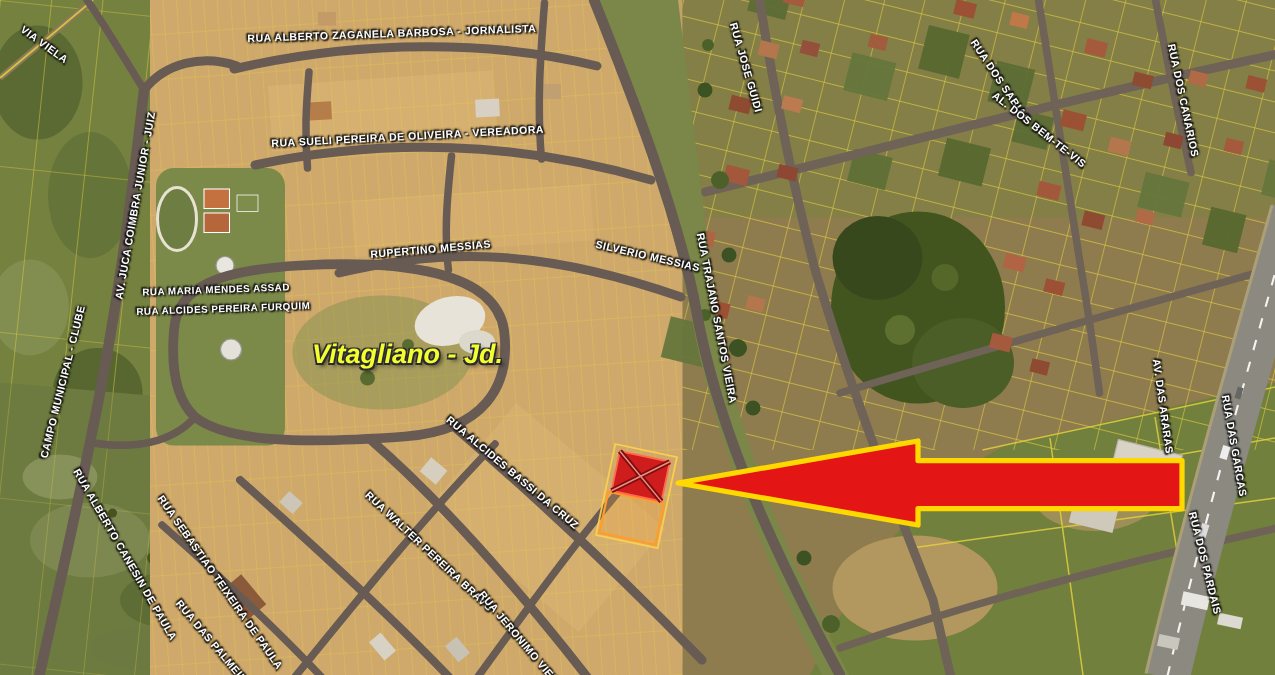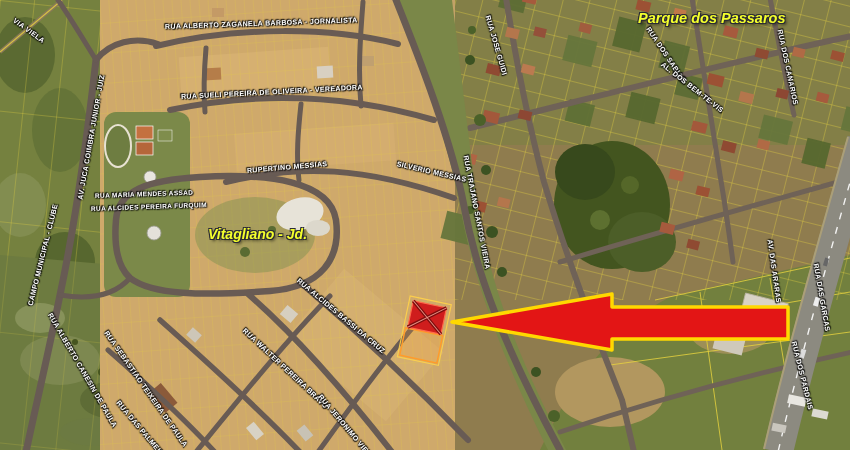--- a/index.html
+++ b/index.html
@@ -8,21 +8,21 @@
   }
   html,body{margin:0;padding:0;background:#222;}
   .stage{position:relative;width:850px;height:450px;overflow:hidden;background:#c3a267;
          font-family:"Liberation Sans",sans-serif;}
   .stage svg{position:absolute;left:0;top:0;}
   .labels{position:absolute;left:0;top:0;width:850px;height:450px;pointer-events:none;}
   .sl{position:absolute;font-weight:700;font-size:7px;line-height:1;color:var(--street-label);
       letter-spacing:.35px;white-space:nowrap;transform-origin:0 50%;
       transform:rotate(var(--r,0deg));
       text-shadow:0 0 2px #1a1a1a,0 0 2px #1a1a1a,1px 1px 1px #000,-1px -1px 1px #000;}
-  .pl{position:absolute;font-style:italic;font-weight:700;font-size:14px;color:var(--place-label);
+  .pl{position:absolute;font-style:italic;font-weight:700;font-size:18px;color:var(--place-label);
       white-space:nowrap;
       text-shadow:1px 1px 0 #2a2a33,-1px -1px 0 #2a2a33,1px -1px 0 #2a2a33,-1px 1px 0 #2a2a33,2px 2px 3px rgba(0,0,0,.65);}
 </style>
 </head>
 <body>
 
 <div class="stage">
 
   <svg width="850" height="450" viewBox="0 0 850 450">
     <defs>
@@ -222,21 +222,20 @@
       </g>
     </g>
 
     <g>
       <polygon points="452,322 612,294 612,307 788,307 788,339 612,339 612,350" style="fill:var(--arrow-fill);stroke:var(--arrow-outline)" stroke-width="3.5" stroke-linejoin="round"></polygon>
     </g>
   </svg>
 
   <div class="labels">
     <span class="pl" style="left:208px;top:226px">Vitagliano - Jd.</span>
-    <span class="pl" style="left:638px;top:10px;font-size:14.5px">Parque dos Passaros</span>
 
     <span class="sl" style="left:14px;top:16px;--r:36deg">VIA VIELA</span>
     <span class="sl" style="left:165px;top:23px;--r:-2deg">RUA ALBERTO ZAGANELA BARBOSA - JORNALISTA</span>
     <span class="sl" style="left:181px;top:93px;--r:-3deg">RUA SUELI PEREIRA DE OLIVEIRA - VEREADORA</span>
     <span class="sl" style="left:247px;top:167px;--r:-5deg">RUPERTINO MESSIAS</span>
     <span class="sl" style="left:397px;top:160px;--r:13deg">SILVERIO MESSIAS</span>
     <span class="sl" style="left:466px;top:152px;--r:79deg">RUA TRAJANO SANTOS VIEIRA</span>
     <span class="sl" style="left:95px;top:193px;--r:-2deg;font-size:6.5px">RUA MARIA MENDES ASSAD</span>
     <span class="sl" style="left:91px;top:206px;--r:-2deg;font-size:6.5px">RUA ALCIDES PEREIRA FURQUIM</span>
     <span class="sl" style="left:80px;top:196px;--r:-80deg">AV. JUCA COIMBRA JUNIOR - JUIZ</span>

